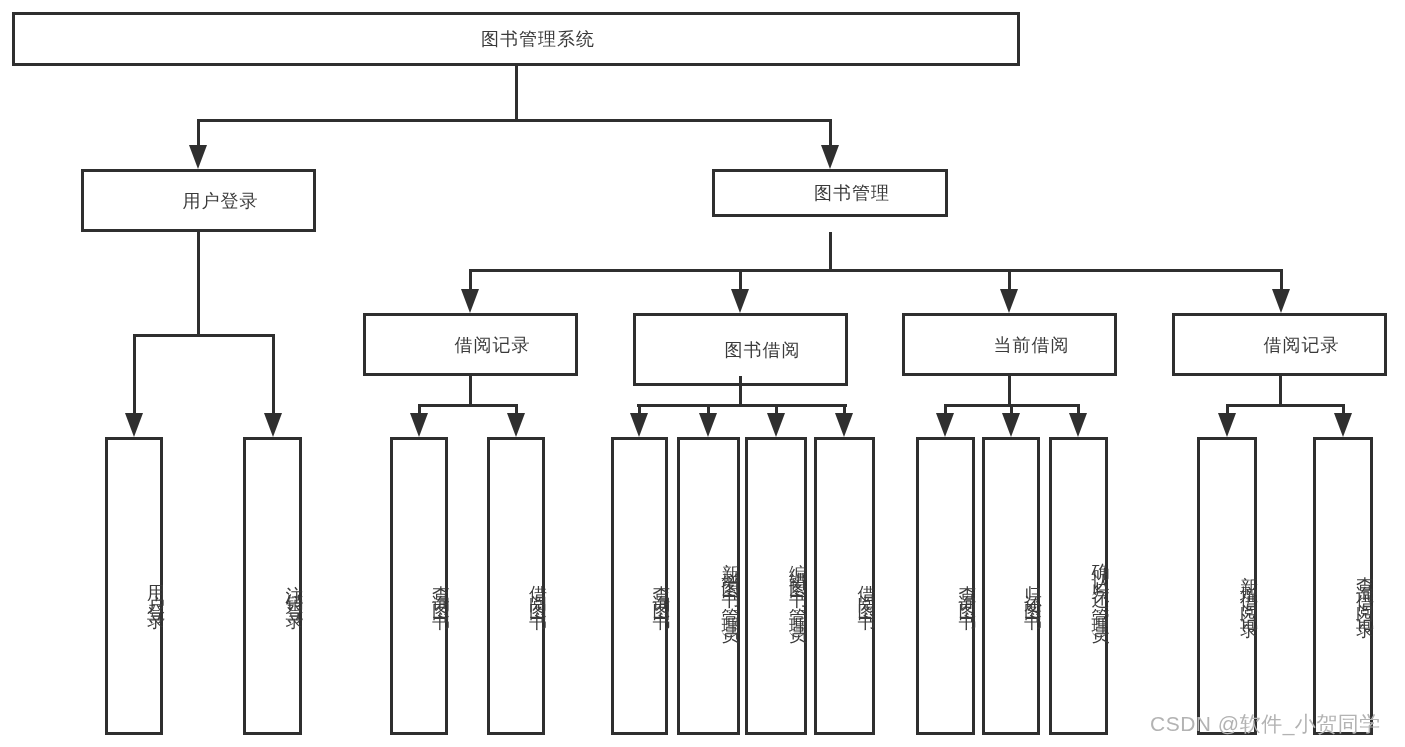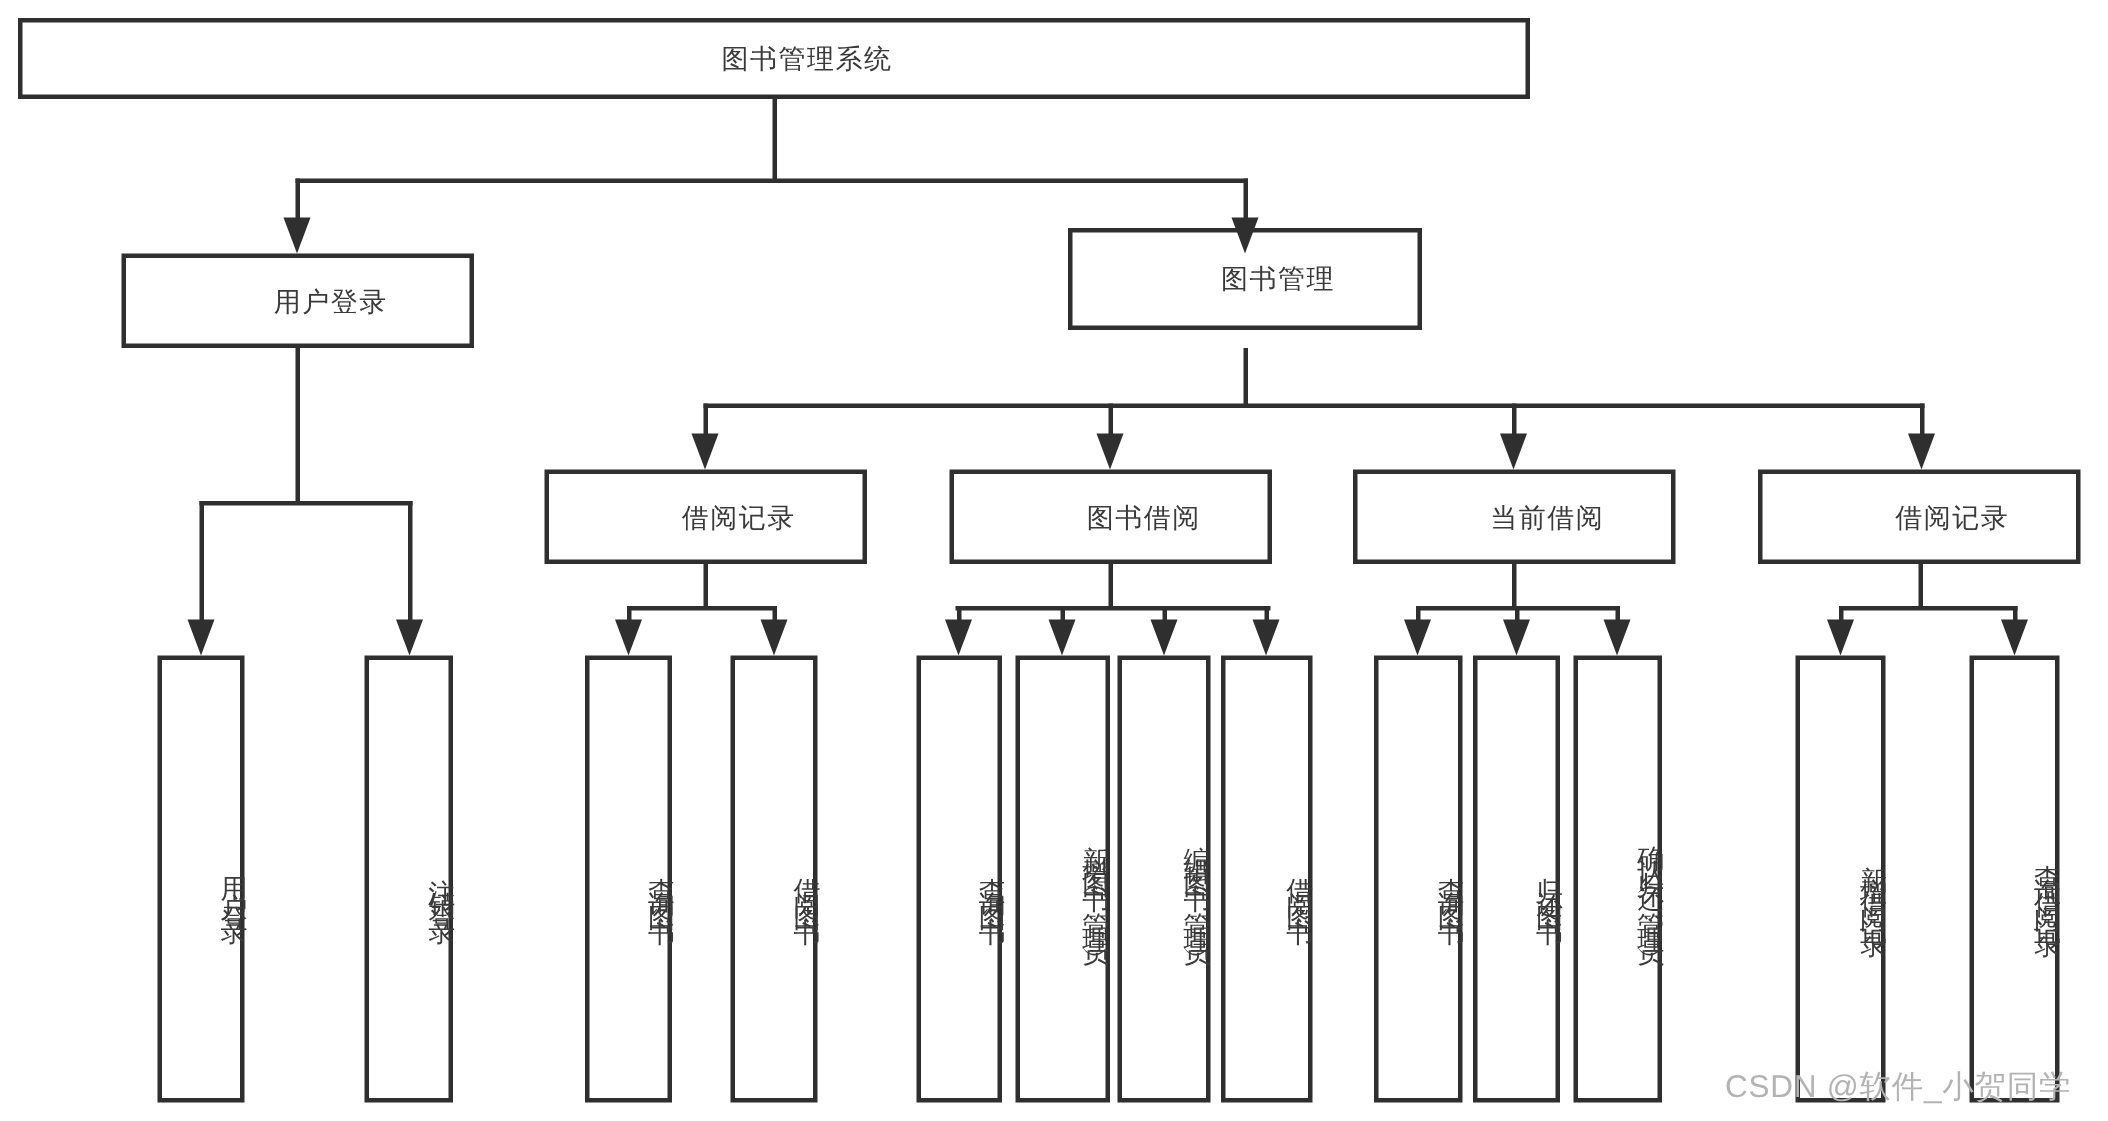--- a/index.html
+++ b/index.html
@@ -28,24 +28,24 @@
   }
 </style>
 </head>
 <body>
 
 <div id="stage">
 
   <div class="box h" style="left:12px;top:12px;width:1008px;height:54px">图书管理系统</div>
 
   <div class="box h" style="left:81px;top:169px;width:235px;height:63px">用户登录</div>
-  <div class="box h" style="left:712px;top:152px;width:236px;height:68px">图书管理</div>
+  <div class="box h" style="left:712px;top:169px;width:236px;height:48px">图书管理</div>
 
   <div class="box h" style="left:363px;top:313px;width:215px;height:63px">借阅记录</div>
-  <div class="box h" style="left:633px;top:313px;width:215px;height:63px">图书借阅</div>
+  <div class="box h" style="left:633px;top:313px;width:215px;height:73px">图书借阅</div>
   <div class="box h" style="left:902px;top:313px;width:215px;height:63px">当前借阅</div>
   <div class="box h" style="left:1172px;top:313px;width:215px;height:63px">借阅记录</div>
 
   <div class="box v" style="left:105px;top:437px;width:58px;height:298px">用户登录</div>
   <div class="box v" style="left:243px;top:437px;width:59px;height:298px">注销登录</div>
 
   <div class="box v" style="left:390px;top:437px;width:58px;height:298px">查询图书</div>
   <div class="box v" style="left:487px;top:437px;width:58px;height:298px">借阅图书</div>
 
   <div class="box v" style="left:611px;top:437px;width:57px;height:298px">查询图书</div>

